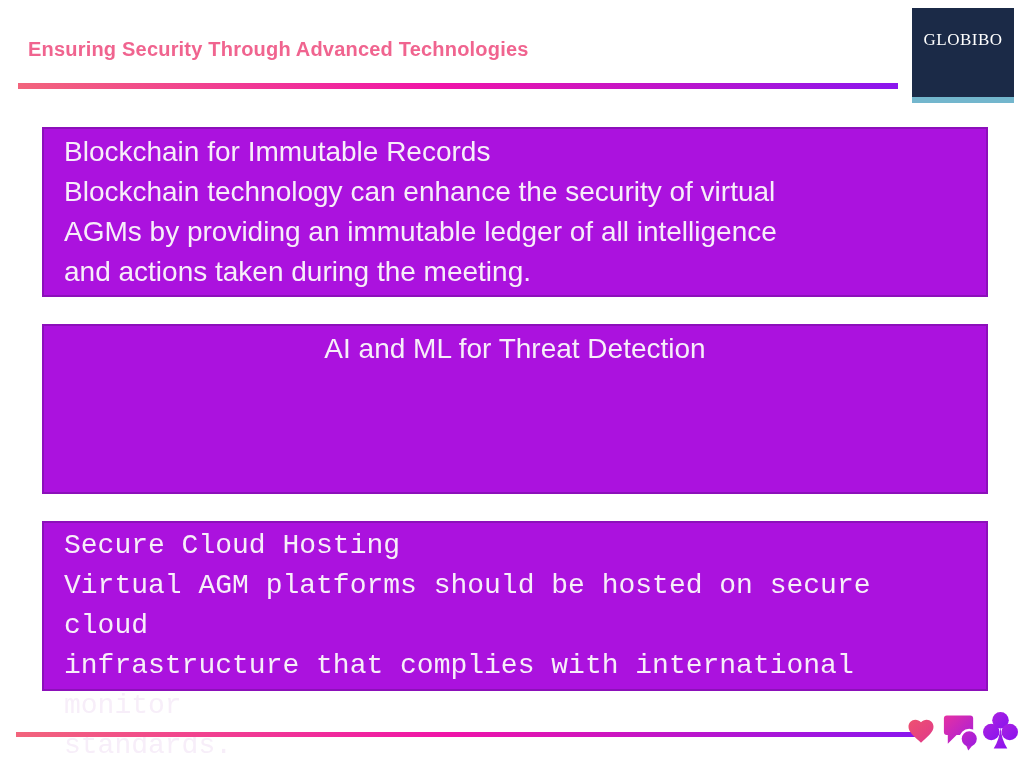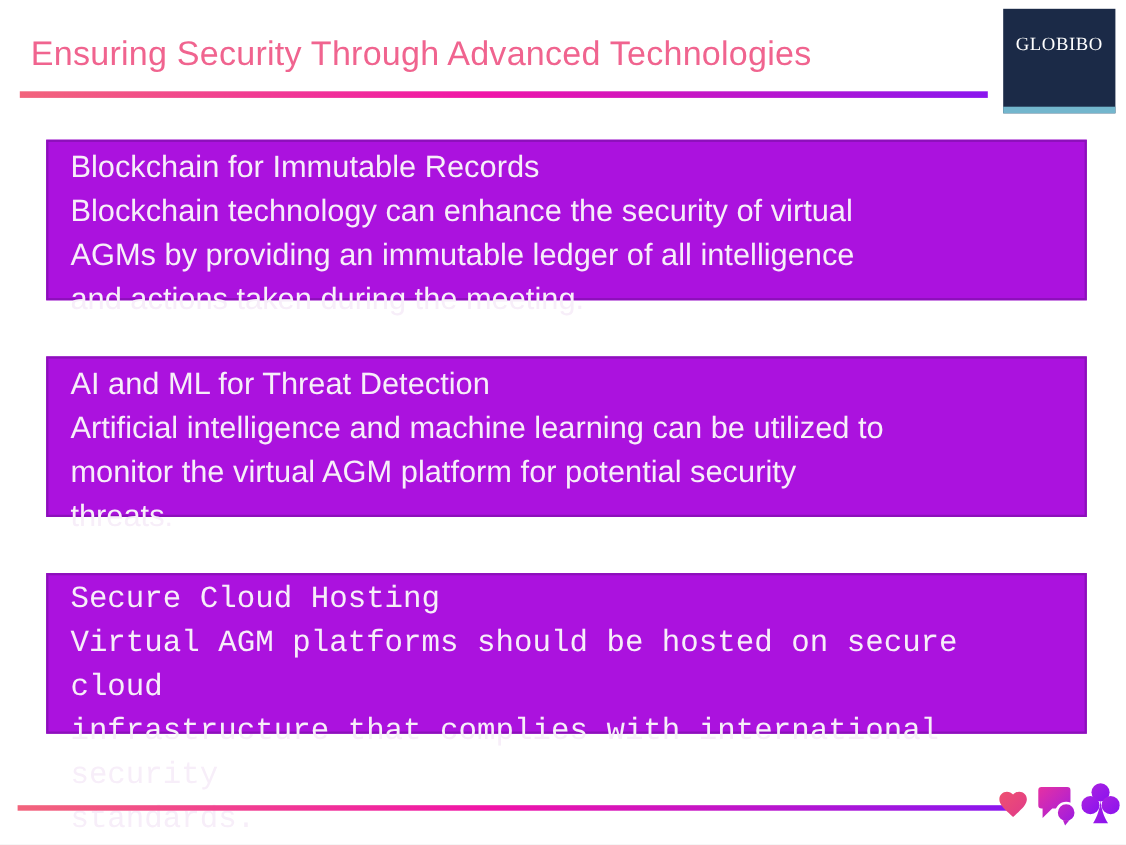--- a/index.html
+++ b/index.html
@@ -21,23 +21,23 @@
     width: 1024px;
     height: 768px;
     background: var(--bg);
     overflow: hidden;
     font-family: "Liberation Sans", "DejaVu Sans", sans-serif;
   }
   .slide-title {
     position: absolute;
     left: 28px;
     top: 28px;
-    font-size: 31px;
+    font-size: 20px;
     line-height: 42px;
-    font-weight: 400;
+    font-weight: 700;
     color: var(--title-pink);
     letter-spacing: 0.2px;
   }
   .title-rule {
     position: absolute;
     left: 18px;
     top: 83px;
     width: 880px;
     height: 6px;
     background: linear-gradient(90deg, var(--line-start) 0%, var(--line-mid) 48%, var(--line-end) 100%);
@@ -62,30 +62,30 @@
     color: #ffffff;
   }
   .logo-accent {
     height: 6px;
     background: var(--logo-accent);
   }
   .info-box {
     position: absolute;
     left: 42px;
     width: 946px;
-    height: 146px;
+    height: 170px;
     background: var(--box-bg);
     border: 2px solid var(--box-border);
     padding: 3px 20px;
     color: var(--box-text);
     font-size: 28px;
     line-height: 40px;
   }
   .box-1 { top: 127px; }
-  .box-2 { top: 324px; }
+  .box-2 { top: 324px; text-align: center; }
   .box-3 { top: 521px; font-family: Liberation Mono, monospace; }
   .box-heading { white-space: pre-line; }
   .box-body { white-space: pre-line; }
   .footer-rule {
     position: absolute;
     left: 16px;
     top: 732px;
     width: 899px;
     height: 5px;
     background: linear-gradient(90deg, var(--line-start) 0%, var(--line-mid) 48%, var(--line-end) 100%);
@@ -118,29 +118,26 @@
 
   <div class="info-box box-1">
     <div class="box-heading">Blockchain for Immutable Records</div>
     <div class="box-body">Blockchain technology can enhance the security of virtual
 AGMs by providing an immutable ledger of all intelligence
 and actions taken during the meeting.</div>
   </div>
 
   <div class="info-box box-2">
     <div class="box-heading">AI and ML for Threat Detection</div>
-    <div class="box-body">Artificial intelligence and machine learning can be utilized to
-monitor the virtual AGM platform for potential security
-threats.</div>
   </div>
 
   <div class="info-box box-3">
     <div class="box-heading">Secure Cloud Hosting</div>
     <div class="box-body">Virtual AGM platforms should be hosted on secure cloud
-infrastructure that complies with international security
+infrastructure that complies with international monitor
 standards.</div>
   </div>
 
   <div class="footer-rule"></div>
 
   <div class="footer-icons">
 
     <svg width="30" height="30" viewBox="0 0 24 24">
       <defs>
         <linearGradient id="gHeart" x1="0" y1="0" x2="1" y2="1">

